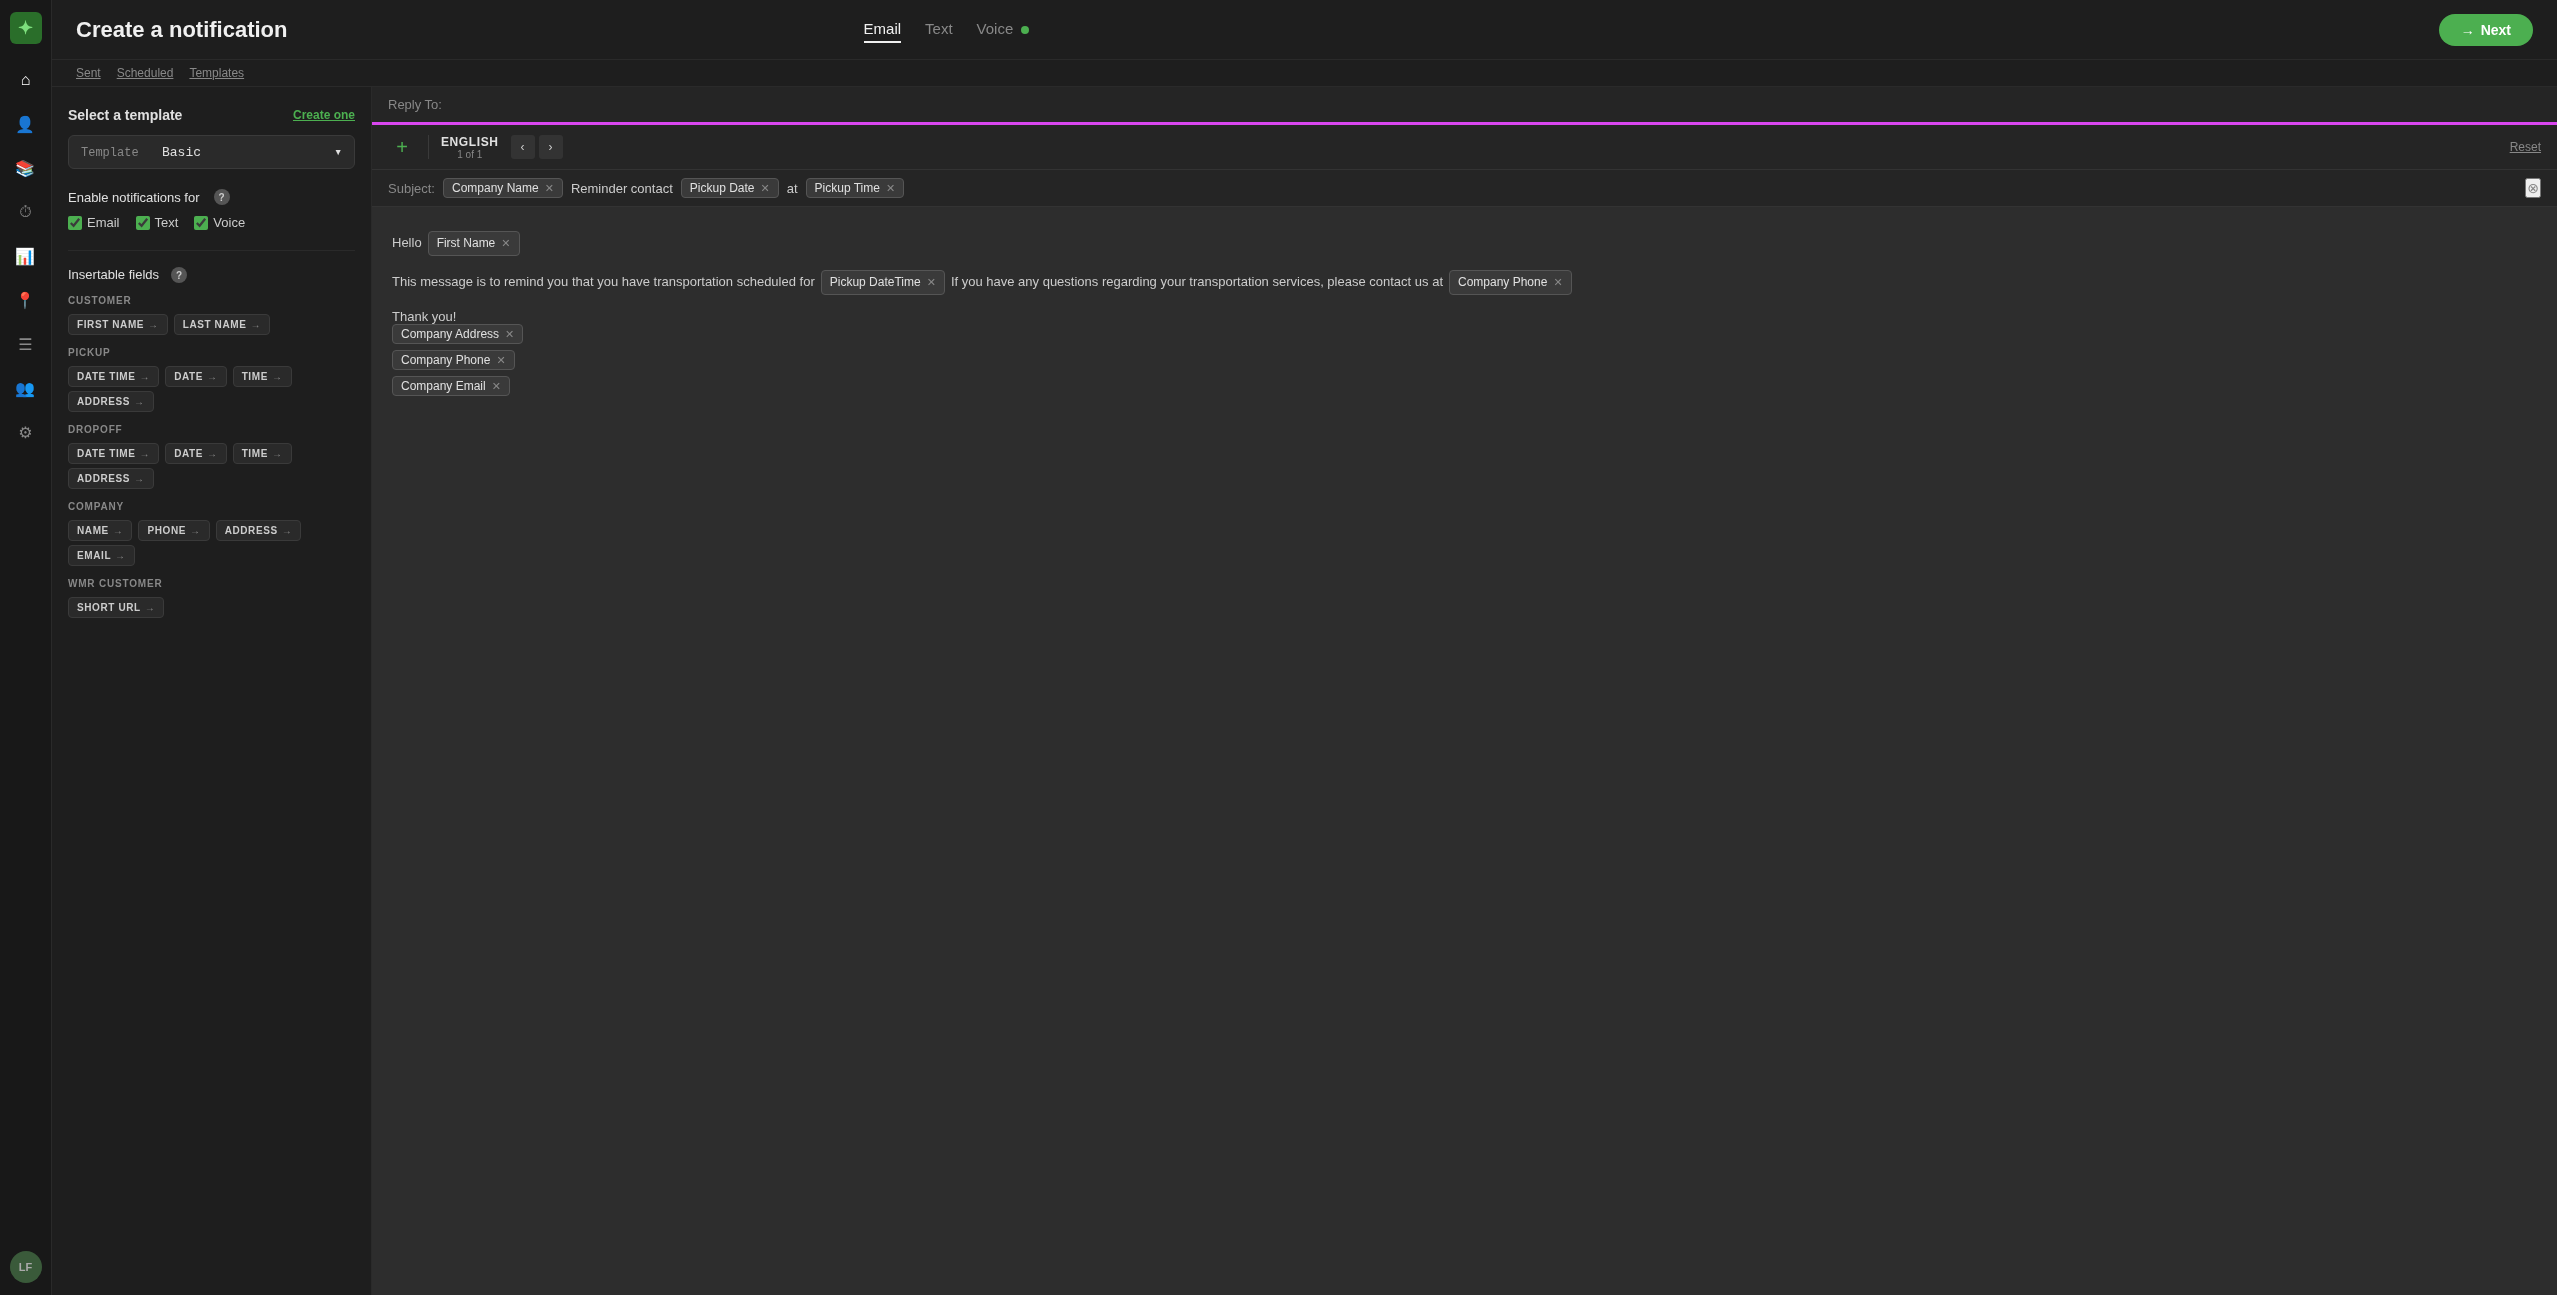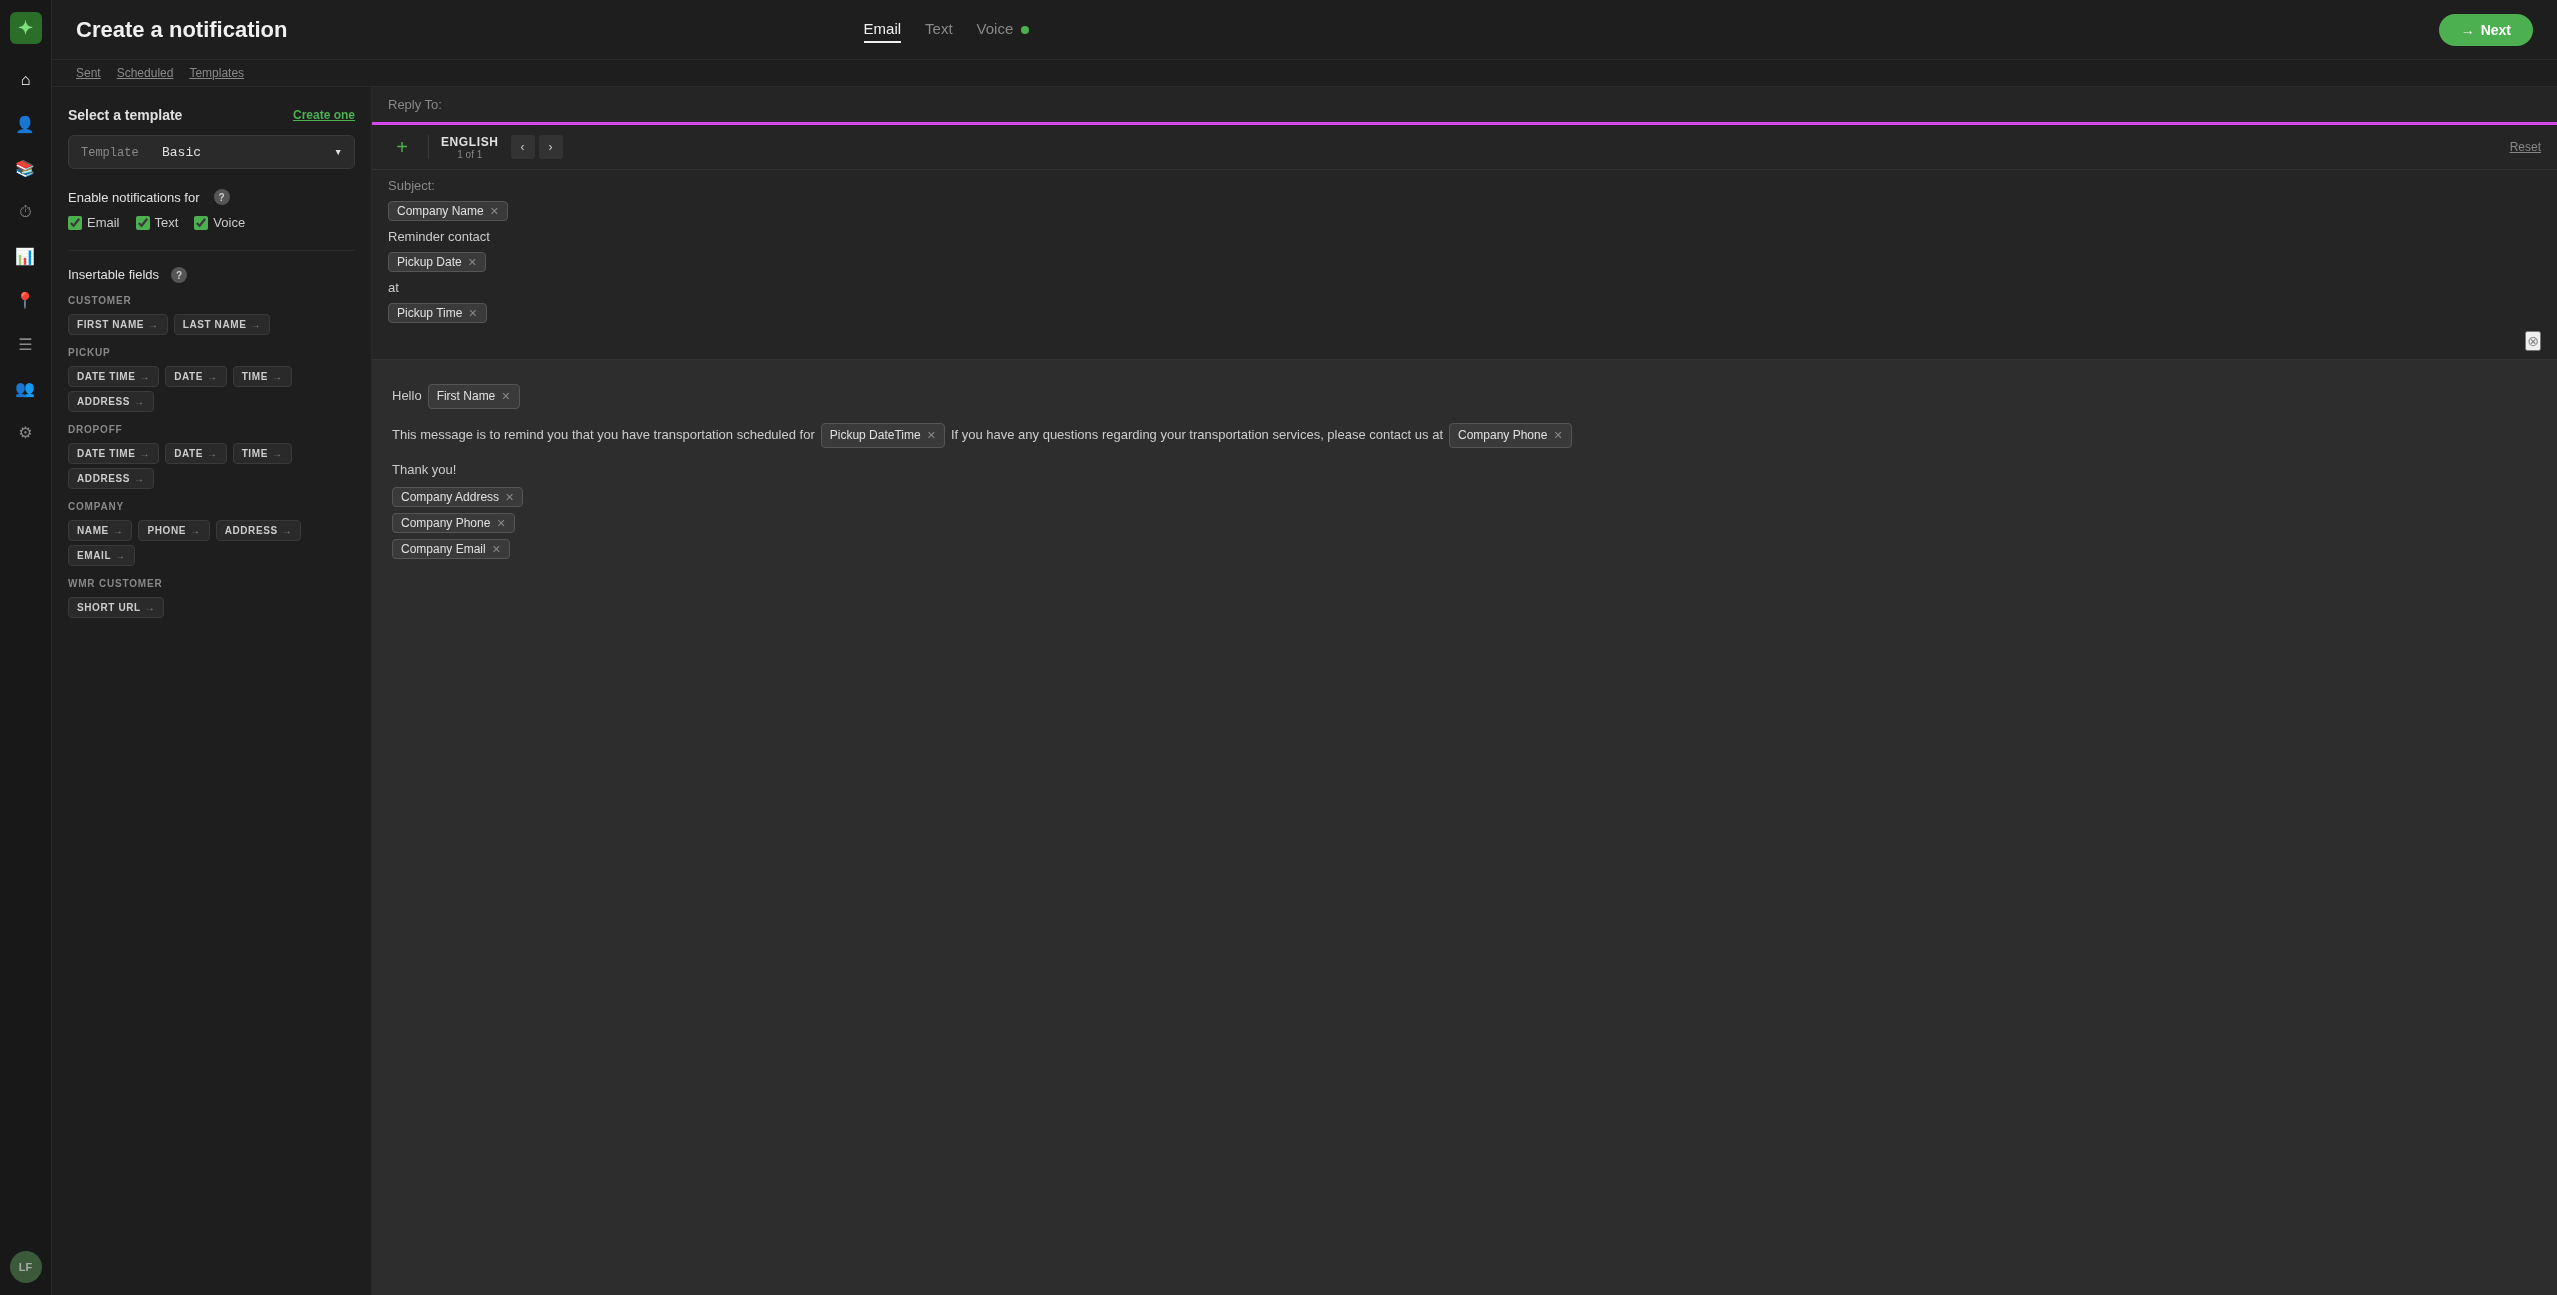--- a/index.html
+++ b/index.html
@@ -346,27 +346,26 @@
       background: transparent;
       border: none;
       color: #888;
       font-size: 12px;
       cursor: pointer;
       text-decoration: underline;
     }
 
     .subject-bar {
       display: flex;
-      align-items: flex-start;
+      align-items: center;
       padding: 8px 16px;
       border-bottom: 1px solid #333;
       background: #252525;
       gap: 8px;
       flex-wrap: wrap;
-      flex-direction: column;
     }
     .subject-label {
       color: #888;
       font-size: 13px;
       flex-shrink: 0;
     }
     .subject-static-text {
       color: #ccc;
       font-size: 13px;
     }
@@ -412,21 +411,20 @@
     }
     .email-greeting {
       font-size: 13px;
       color: #ccc;
     }
     .email-body-text {
       font-size: 13px;
       color: #ccc;
     }
     .thank-you {
-      margin-bottom: 10px;
       color: #ccc;
       font-size: 13px;
     }
   </style>
 </head>
 <body>
 
 <div class="sidebar">
   <div class="sidebar-logo">
     <span>✦</span>

